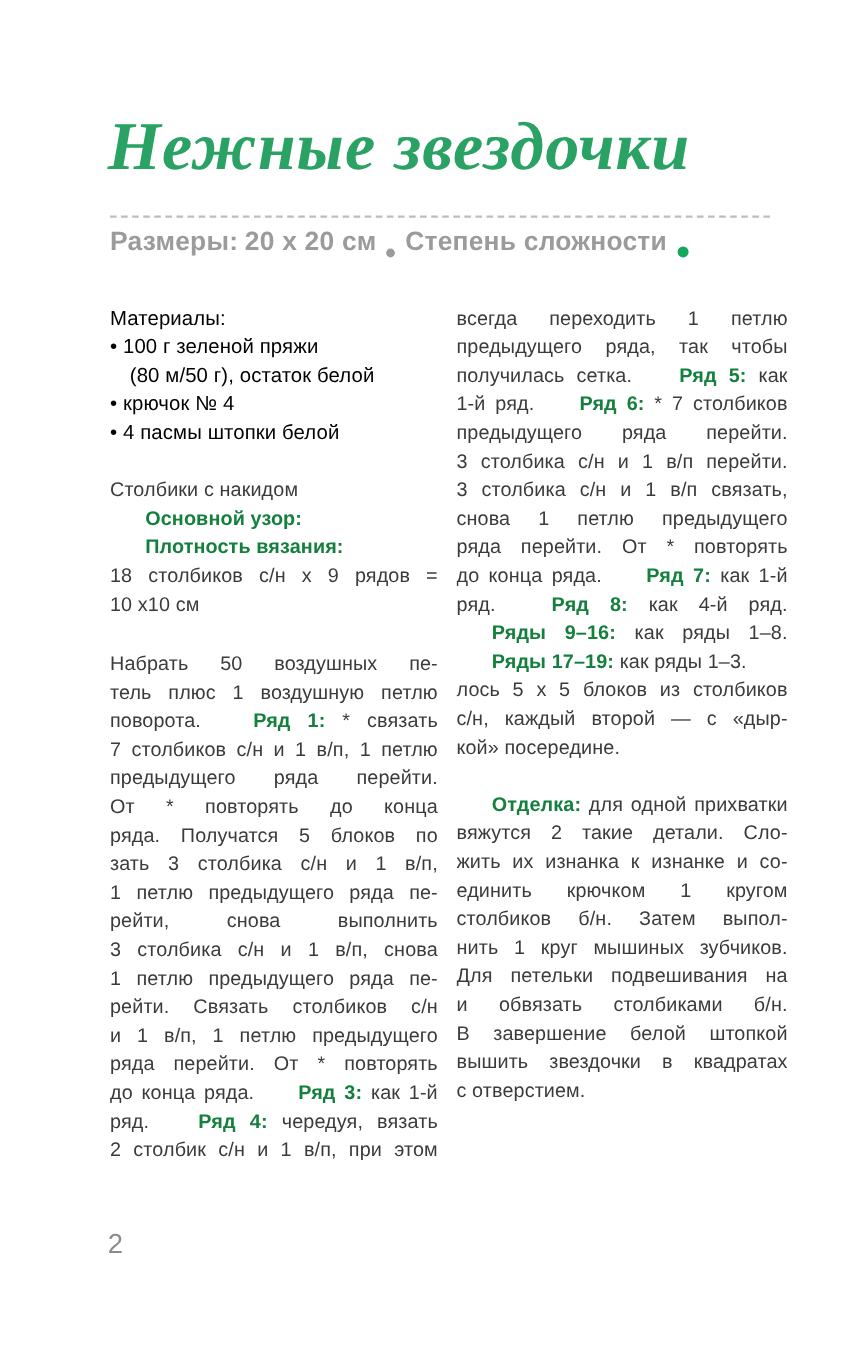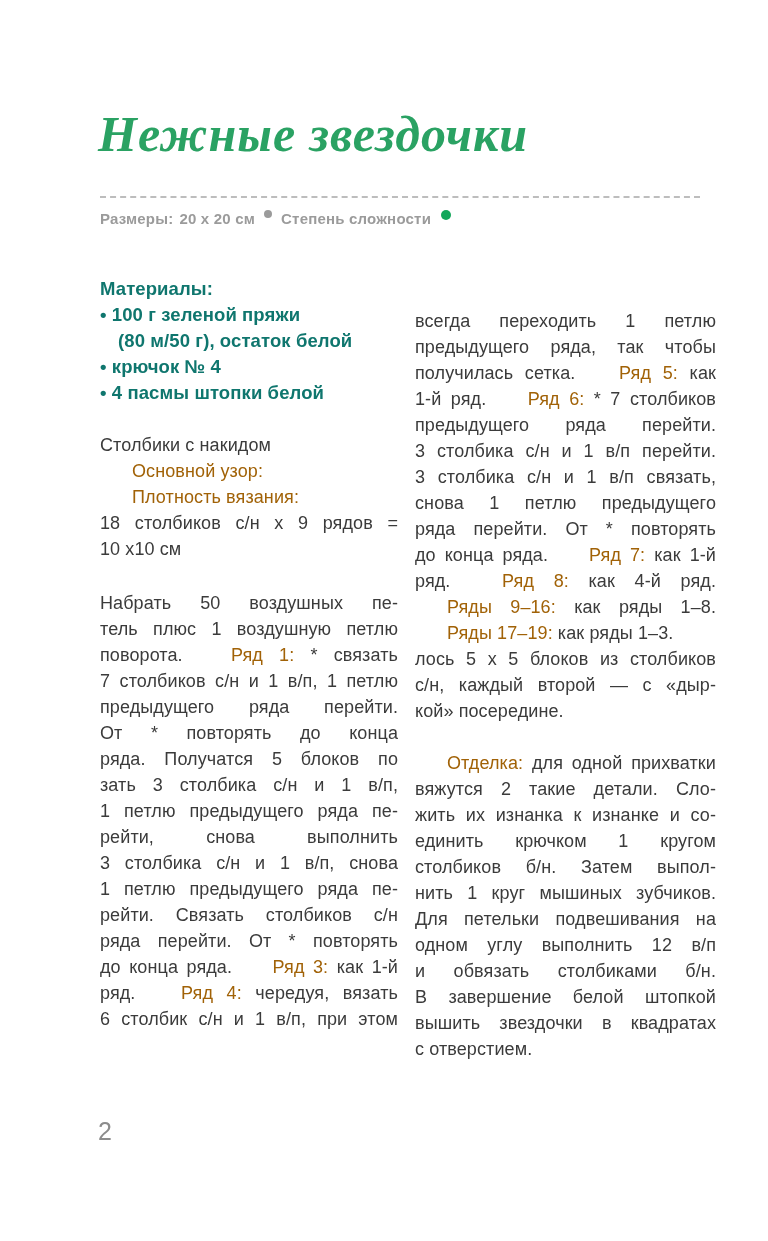--- a/index.html
+++ b/index.html
@@ -3,40 +3,40 @@
 <meta charset="utf-8">
 <style>
   html,body{margin:0;padding:0;background:#ffffff;}
   .page{
     position:relative;width:768px;height:1241px;background:#ffffff;
     font-family:"Liberation Sans",sans-serif;color:#3b3b3b;overflow:hidden;
   }
   .title{
     position:absolute;left:98px;top:106px;margin:0;
     font-family:"Liberation Serif",serif;font-style:italic;font-weight:600;
-    font-size:50px;line-height:56px;color:#2aa263;letter-spacing:1px;
+    font-size:62px;line-height:56px;color:#2aa263;letter-spacing:1px;
   }
   .rule{position:absolute;left:100px;top:196px;width:600px;height:0;border-top:2px dashed #bdbdbd;}
   .meta{
     position:absolute;left:100px;top:210px;height:24px;
-    display:flex;align-items:flex-start;
-    font-size:15px;font-weight:bold;color:#9b9b9b;letter-spacing:0.2px;white-space:nowrap;
+    display:flex;align-items:flex-end;
+    font-size:24px;font-weight:bold;color:#9b9b9b;letter-spacing:0.2px;white-space:nowrap;
   }
   .meta .gap{width:6px;}
   .dot{display:inline-block;border-radius:50%;flex:0 0 auto;}
   .dot-gray{width:8px;height:8px;background:#9b9b9b;margin:0 9px;}
   .dot-green{width:10px;height:10px;background:#13a75b;margin-left:10px;}
   .columns{position:absolute;left:100px;top:276px;width:616px;display:flex;}
   .col-left{width:298px;margin-right:17px;}
-  .col-right{width:301px;margin-top:32px;}
+  .col-right{width:301px;}
   .tline{height:26px;line-height:26px;font-size:18px;letter-spacing:0.1px;overflow:hidden;}
   .tline.fill{text-align:justify;-moz-text-align-last:justify;text-align-last:justify;}
   .tline.ind{padding-left:18px;}
-  .grn{color:#a16207;font-weight:normal;padding-left:32px;}
-  .materials .tline{color:#0f766e;font-weight:bold;font-size:18.5px;}
+  .grn{color:#15803d;font-weight:bold;padding-left:32px;}
+  .materials .tline{color:#000000;font-weight:normal;font-size:18.5px;}
   .sp26{height:26px;}
   .sp28{height:28px;}
   .pagenum{position:absolute;left:98px;top:1116px;font-size:25px;line-height:30px;color:#8c8c8c;}
 </style>
 </head>
 <body>
 
 <div class="page">
 
   <h1 class="title">Нежные звездочки</h1>
@@ -77,24 +77,25 @@
           <div class="tline fill"><span>7 столбиков с/н и 1 в/п, 1 петлю</span></div>
           <div class="tline fill"><span>предыдущего ряда перейти.</span></div>
           <div class="tline fill"><span>От * повторять до конца</span></div>
           <div class="tline fill"><span>ряда. Получатся 5 блоков по</span></div>
           <div class="tline fill"><span>зать 3 столбика с/н и 1 в/п,</span></div>
           <div class="tline fill"><span>1 петлю предыдущего ряда пе-</span></div>
           <div class="tline fill"><span>рейти, снова выполнить</span></div>
           <div class="tline fill"><span>3 столбика с/н и 1 в/п, снова</span></div>
           <div class="tline fill"><span>1 петлю предыдущего ряда пе-</span></div>
           <div class="tline fill"><span>рейти. Связать столбиков с/н</span></div>
+          <div class="tline fill"><span>и 1 в/п, 1 петлю предыдущего</span></div>
           <div class="tline fill"><span>ряда перейти. От * повторять</span></div>
           <div class="tline fill"><span>до конца ряда. </span><span class="grn">Ряд 3:</span><span> как 1-й</span></div>
           <div class="tline fill"><span>ряд. </span><span class="grn">Ряд 4:</span><span> чередуя, вязать</span></div>
-          <div class="tline fill"><span>6 столбик с/н и 1 в/п, при этом</span></div>
+          <div class="tline fill"><span>2 столбик с/н и 1 в/п, при этом</span></div>
         </div>
     </div>
     <div class="col-right">
       <div class="instr">
           <div class="tline fill"><span>всегда переходить 1 петлю</span></div>
           <div class="tline fill"><span>предыдущего ряда, так чтобы</span></div>
           <div class="tline fill"><span>получилась сетка. </span><span class="grn">Ряд 5:</span><span> как</span></div>
           <div class="tline fill"><span>1-й ряд. </span><span class="grn">Ряд 6:</span><span> * 7 столбиков</span></div>
           <div class="tline fill"><span>предыдущего ряда перейти.</span></div>
           <div class="tline fill"><span>3 столбика с/н и 1 в/п перейти.</span></div>
@@ -111,21 +112,20 @@
         </div>
       <div class="sp26"></div>
       <div class="instr">
           <div class="tline fill"><span class="grn">Отделка:</span><span> для одной прихватки</span></div>
           <div class="tline fill"><span>вяжутся 2 такие детали. Сло-</span></div>
           <div class="tline fill"><span>жить их изнанка к изнанке и со-</span></div>
           <div class="tline fill"><span>единить крючком 1 кругом</span></div>
           <div class="tline fill"><span>столбиков б/н. Затем выпол-</span></div>
           <div class="tline fill"><span>нить 1 круг мышиных зубчиков.</span></div>
           <div class="tline fill"><span>Для петельки подвешивания на</span></div>
-          <div class="tline fill"><span>одном углу выполнить 12 в/п</span></div>
           <div class="tline fill"><span>и обвязать столбиками б/н.</span></div>
           <div class="tline fill"><span>В завершение белой штопкой</span></div>
           <div class="tline fill"><span>вышить звездочки в квадратах</span></div>
           <div class="tline"><span>с отверстием.</span></div>
         </div>
     </div>
   </div>
 
   <div class="pagenum">2</div>
 

